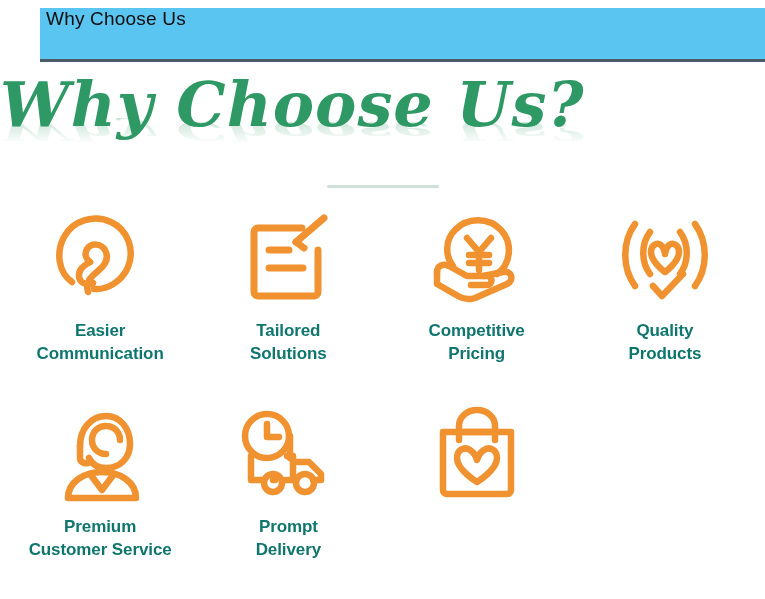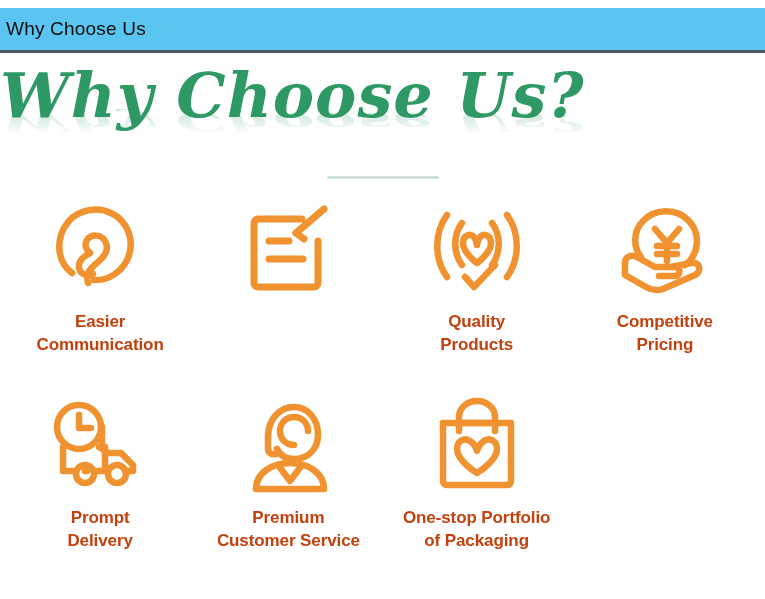--- a/index.html
+++ b/index.html
@@ -14,27 +14,28 @@
     font-family: "Liberation Sans", sans-serif;
     position: relative;
   }
 
   
   .header-spacer {
     height: 8px;
     background: #ffffff;
   }
   .header-bar {
-    height: 45px;
+    height: 54px;
     background: #5BC5F2;
     display: flex;
-    align-items: center;
+    align-items: flex-start;
     box-sizing: border-box;
     padding-left: 6px;
     border-bottom: 3px solid #4C5A66;
+    margin-left: 40px;
   }
   .header-title {
     font-size: 19px;
     color: #0d0d0d;
     font-family: "Liberation Sans", sans-serif;
     letter-spacing: 0.2px;
     white-space: nowrap;
   }
 
   
@@ -109,21 +110,21 @@
     justify-content: center;
   }
   .icon-box svg {
     display: block;
   }
   .cell-label {
     text-align: center;
     font-size: 17px;
     font-weight: bold;
     line-height: 1.34;
-    color: #c2410c;
+    color: #0f766e;
     font-family: "Liberation Sans", sans-serif;
     white-space: pre-line;
     letter-spacing: -0.1px;
   }
 </style>
 </head>
 <body>
 
 <div class="header-spacer"></div>
 
@@ -157,92 +158,92 @@
   <div class="cell">
     <div class="icon-box">
       <svg width="100" height="100" viewBox="0 0 100 100" fill="none" stroke="#F0922F" stroke-width="7" stroke-linecap="round" stroke-linejoin="round">
         <path d="M64 18 H20 A4 4 0 0 0 16 22 V82 A4 4 0 0 0 20 86 H76 A4 4 0 0 0 80 82 V40"></path>
         <path d="M58 32 L86 8"></path>
         <path d="M58 32 L66 38"></path>
         <line x1="31" y1="40" x2="51" y2="40"></line>
         <line x1="31" y1="58" x2="65" y2="58"></line>
       </svg>
     </div>
-  </div>
-
-  <div class="cell">
-    <div class="icon-box">
-      <svg width="104" height="100" viewBox="0 0 104 100" fill="none" stroke="#F0922F" stroke-width="6.5" stroke-linecap="round" stroke-linejoin="round">
-        <path d="M37 22 C28 34 28 52 37 64"></path>
-        <path d="M22 14 C9 32 9 58 22 76"></path>
-        <path d="M67 22 C76 34 76 52 67 64"></path>
-        <path d="M82 14 C95 32 95 58 82 76"></path>
-        <path d="M52 62 C52 62 38 52 38 42 C38 35 44 32 48 35 C50 37 52 40 52 44 C52 40 54 37 56 35 C60 32 66 35 66 42 C66 52 52 62 52 62 Z"></path>
-        <path d="M40 76 L49 86 L70 64"></path>
-      </svg>
-    </div>
-    <div class="cell-label">Quality
-Products</div>
+    <div class="cell-label">Tailored
+Solutions</div>
   </div>
 
   <div class="cell">
     <div class="icon-box">
       <svg width="104" height="100" viewBox="0 0 104 100" fill="none" stroke="#F0922F" stroke-width="6.5" stroke-linecap="round" stroke-linejoin="round">
         <path d="M28 56 C20 46 20 30 30 20 C42 7 64 7 76 20 C88 33 86 54 72 64"></path>
         <path d="M42 28 L54 42 L66 28"></path>
         <line x1="54" y1="42" x2="54" y2="60"></line>
         <line x1="44" y1="45" x2="64" y2="45"></line>
         <line x1="44" y1="53" x2="64" y2="53"></line>
         <path d="M12 62 C12 56 18 53 24 56 L42 66 H62 C68 66 68 75 62 75 H46"></path>
         <path d="M58 66 L78 62 C86 60 90 70 82 74 L50 88 C44 90 38 89 33 86 L12 74 V62"></path>
       </svg>
     </div>
     <div class="cell-label">Competitive
 Pricing</div>
+  </div>
+
+  <div class="cell">
+    <div class="icon-box">
+      <svg width="104" height="100" viewBox="0 0 104 100" fill="none" stroke="#F0922F" stroke-width="6.5" stroke-linecap="round" stroke-linejoin="round">
+        <path d="M37 22 C28 34 28 52 37 64"></path>
+        <path d="M22 14 C9 32 9 58 22 76"></path>
+        <path d="M67 22 C76 34 76 52 67 64"></path>
+        <path d="M82 14 C95 32 95 58 82 76"></path>
+        <path d="M52 62 C52 62 38 52 38 42 C38 35 44 32 48 35 C50 37 52 40 52 44 C52 40 54 37 56 35 C60 32 66 35 66 42 C66 52 52 62 52 62 Z"></path>
+        <path d="M40 76 L49 86 L70 64"></path>
+      </svg>
+    </div>
+    <div class="cell-label">Quality
+Products</div>
+  </div>
+
+  <div class="cell">
+    <div class="icon-box">
+      <svg width="100" height="100" viewBox="0 0 100 100" fill="none" stroke="#F0922F" stroke-width="6.5" stroke-linecap="round" stroke-linejoin="round">
+        <path d="M30 40 C30 22 42 10 56 10 C70 10 80 22 80 38 C80 52 70 62 56 62 C48 62 42 58 39 52"></path>
+        <path d="M30 40 V52 C30 56 34 58 38 57"></path>
+        <path d="M70 34 C70 26 64 20 56 20 C48 20 42 26 42 34 C42 42 48 48 56 48"></path>
+        <path d="M18 92 C18 76 34 66 52 66 C70 66 86 76 86 92 Z"></path>
+        <path d="M40 68 L52 84 L64 68"></path>
+      </svg>
+    </div>
+    <div class="cell-label">Premium
+Customer Service</div>
   </div>
 
   <div class="cell">
     <div class="icon-box">
       <svg width="110" height="100" viewBox="0 0 110 100" fill="none" stroke="#F0922F" stroke-width="6.5" stroke-linecap="round" stroke-linejoin="round">
         <circle cx="34" cy="30" r="22"></circle>
         <path d="M34 18 V31 H46"></path>
         <path d="M18 50 V74 H30"></path>
         <path d="M54 50 H60 V74 H52"></path>
         <path d="M60 56 H76 L88 68 V74 H80"></path>
         <path d="M42 74 H40"></path>
         <circle cx="40" cy="77" r="9"></circle>
         <circle cx="72" cy="77" r="9"></circle>
         <path d="M57 30 V52"></path>
       </svg>
     </div>
     <div class="cell-label">Prompt
 Delivery</div>
   </div>
 
-  <div class="cell">
-    <div class="icon-box">
-      <svg width="100" height="100" viewBox="0 0 100 100" fill="none" stroke="#F0922F" stroke-width="6.5" stroke-linecap="round" stroke-linejoin="round">
-        <path d="M30 40 C30 22 42 10 56 10 C70 10 80 22 80 38 C80 52 70 62 56 62 C48 62 42 58 39 52"></path>
-        <path d="M30 40 V52 C30 56 34 58 38 57"></path>
-        <path d="M70 34 C70 26 64 20 56 20 C48 20 42 26 42 34 C42 42 48 48 56 48"></path>
-        <path d="M18 92 C18 76 34 66 52 66 C70 66 86 76 86 92 Z"></path>
-        <path d="M40 68 L52 84 L64 68"></path>
-      </svg>
-    </div>
-    <div class="cell-label">Premium
-Customer Service</div>
-  </div>
-
 
   <div class="cell">
     <div class="icon-box">
       <svg width="100" height="100" viewBox="0 0 100 100" fill="none" stroke="#F0922F" stroke-width="6.5" stroke-linecap="round" stroke-linejoin="round">
         <path d="M16 26 H84 V84 A4 4 0 0 1 80 88 H20 A4 4 0 0 1 16 84 Z"></path>
         <path d="M32 34 V20 C32 11 40 4 50 4 C60 4 68 11 68 20 V34"></path>
         <line x1="36" y1="26" x2="64" y2="26"></line>
         <path d="M50 76 C50 76 30 64 30 52 C30 44 37 40 43 44 C46 46 49 50 50 54 C51 50 54 46 57 44 C63 40 70 44 70 52 C70 64 50 76 50 76 Z"></path>
       </svg>
     </div>
-    <div class="cell-label">One-stop Portfolio
-of Packaging</div>
   </div>
 
 </div>
 
 </body></html>

